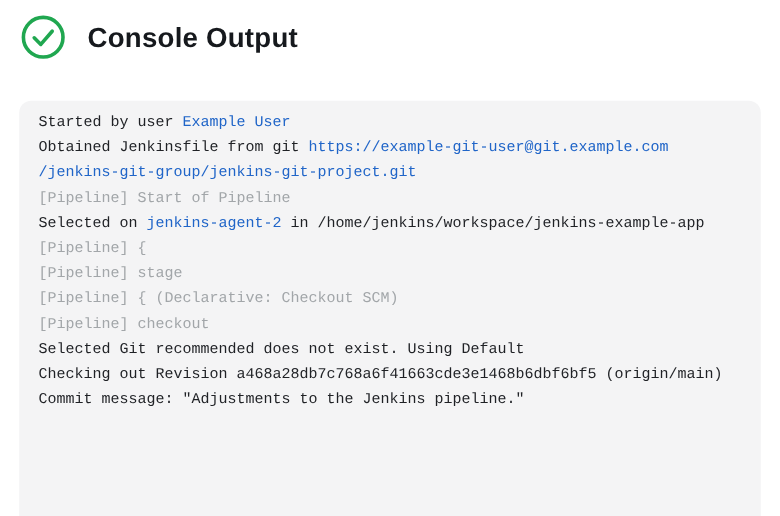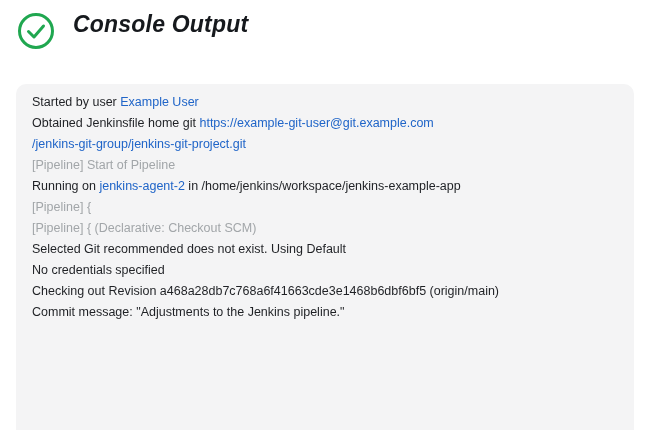--- a/index.html
+++ b/index.html
@@ -6,23 +6,23 @@
   html, body { margin: 0; padding: 0; }
   body {
     width: 650px;
     height: 430px;
     overflow: hidden;
     background: #ffffff;
     font-family: "Liberation Sans", sans-serif;
   }
   .header {
     display: flex;
+    align-items: center;
     gap: 17px;
     padding: 11px 16px 0 16px;
-    font-style: italic;
   }
   .status-icon {
     width: 40px;
     height: 40px;
     flex: 0 0 auto;
     display: block;
   }
   .page-title {
     margin: 0;
     font-size: 23px;
@@ -32,21 +32,21 @@
     font-family: "Liberation Sans", sans-serif;
   }
   .console {
     margin: 33px 16px 0 16px;
     background: var(--console-bg, #f4f4f5);
     border-radius: 10px;
     padding: 8px 16px 12px 16px;
     height: 370px;
   }
   .log-line {
-    font-family: Liberation Sans, sans-serif;
+    font-family: Liberation Mono, monospace;
     font-size: 12.5px;
     line-height: 21px;
     white-space: pre;
     color: var(--text, #1f2125);
   }
   .seg-text  { color: var(--text, #1f2125); }
   .seg-muted { color: var(--muted, #a2a6a9); text-align: right; }
   .seg-link  { color: var(--link, #2065c8); text-decoration: none; cursor: pointer; }
 </style>
 </head>
@@ -55,23 +55,24 @@
 <div class="header">
   <svg class="status-icon" viewBox="0 0 40 40" aria-hidden="true">
     <circle cx="20" cy="20" r="16.5" fill="none" stroke="#20a750" stroke-width="3"></circle>
     <path d="M12.5 20.5 L18 26 L27.5 15" fill="none" stroke="#20a750" stroke-width="3" stroke-linecap="round" stroke-linejoin="round"></path>
   </svg>
   <h1 class="page-title">Console Output</h1>
 </div>
 
 <div class="console">
     <div class="log-line"><span class="seg-text">Started by user </span><a class="seg-link" href="#">Example User</a></div>
-    <div class="log-line"><span class="seg-text">Obtained Jenkinsfile home git </span><a class="seg-link" href="#">https://example-git-user@git.example.com</a></div>
+    <div class="log-line"><span class="seg-text">Obtained Jenkinsfile from git </span><a class="seg-link" href="#">https://example-git-user@git.example.com</a></div>
     <div class="log-line"><a class="seg-link" href="#">/jenkins-git-group/jenkins-git-project.git</a></div>
     <div class="log-line"><span class="seg-muted">[Pipeline] Start of Pipeline</span></div>
-    <div class="log-line"><span class="seg-text">Running on </span><a class="seg-link" href="#">jenkins-agent-2</a><span class="seg-text"> in /home/jenkins/workspace/jenkins-example-app</span></div>
+    <div class="log-line"><span class="seg-text">Selected on </span><a class="seg-link" href="#">jenkins-agent-2</a><span class="seg-text"> in /home/jenkins/workspace/jenkins-example-app</span></div>
     <div class="log-line"><span class="seg-muted">[Pipeline] {</span></div>
+    <div class="log-line"><span class="seg-muted">[Pipeline] stage</span></div>
     <div class="log-line"><span class="seg-muted">[Pipeline] { (Declarative: Checkout SCM)</span></div>
+    <div class="log-line"><span class="seg-muted">[Pipeline] checkout</span></div>
     <div class="log-line"><span class="seg-text">Selected Git recommended does not exist. Using Default</span></div>
-    <div class="log-line"><span class="seg-text">No credentials specified</span></div>
     <div class="log-line"><span class="seg-text">Checking out Revision a468a28db7c768a6f41663cde3e1468b6dbf6bf5 (origin/main)</span></div>
     <div class="log-line"><span class="seg-text">Commit message: "Adjustments to the Jenkins pipeline."</span></div>
   </div>
 
 </body></html>

